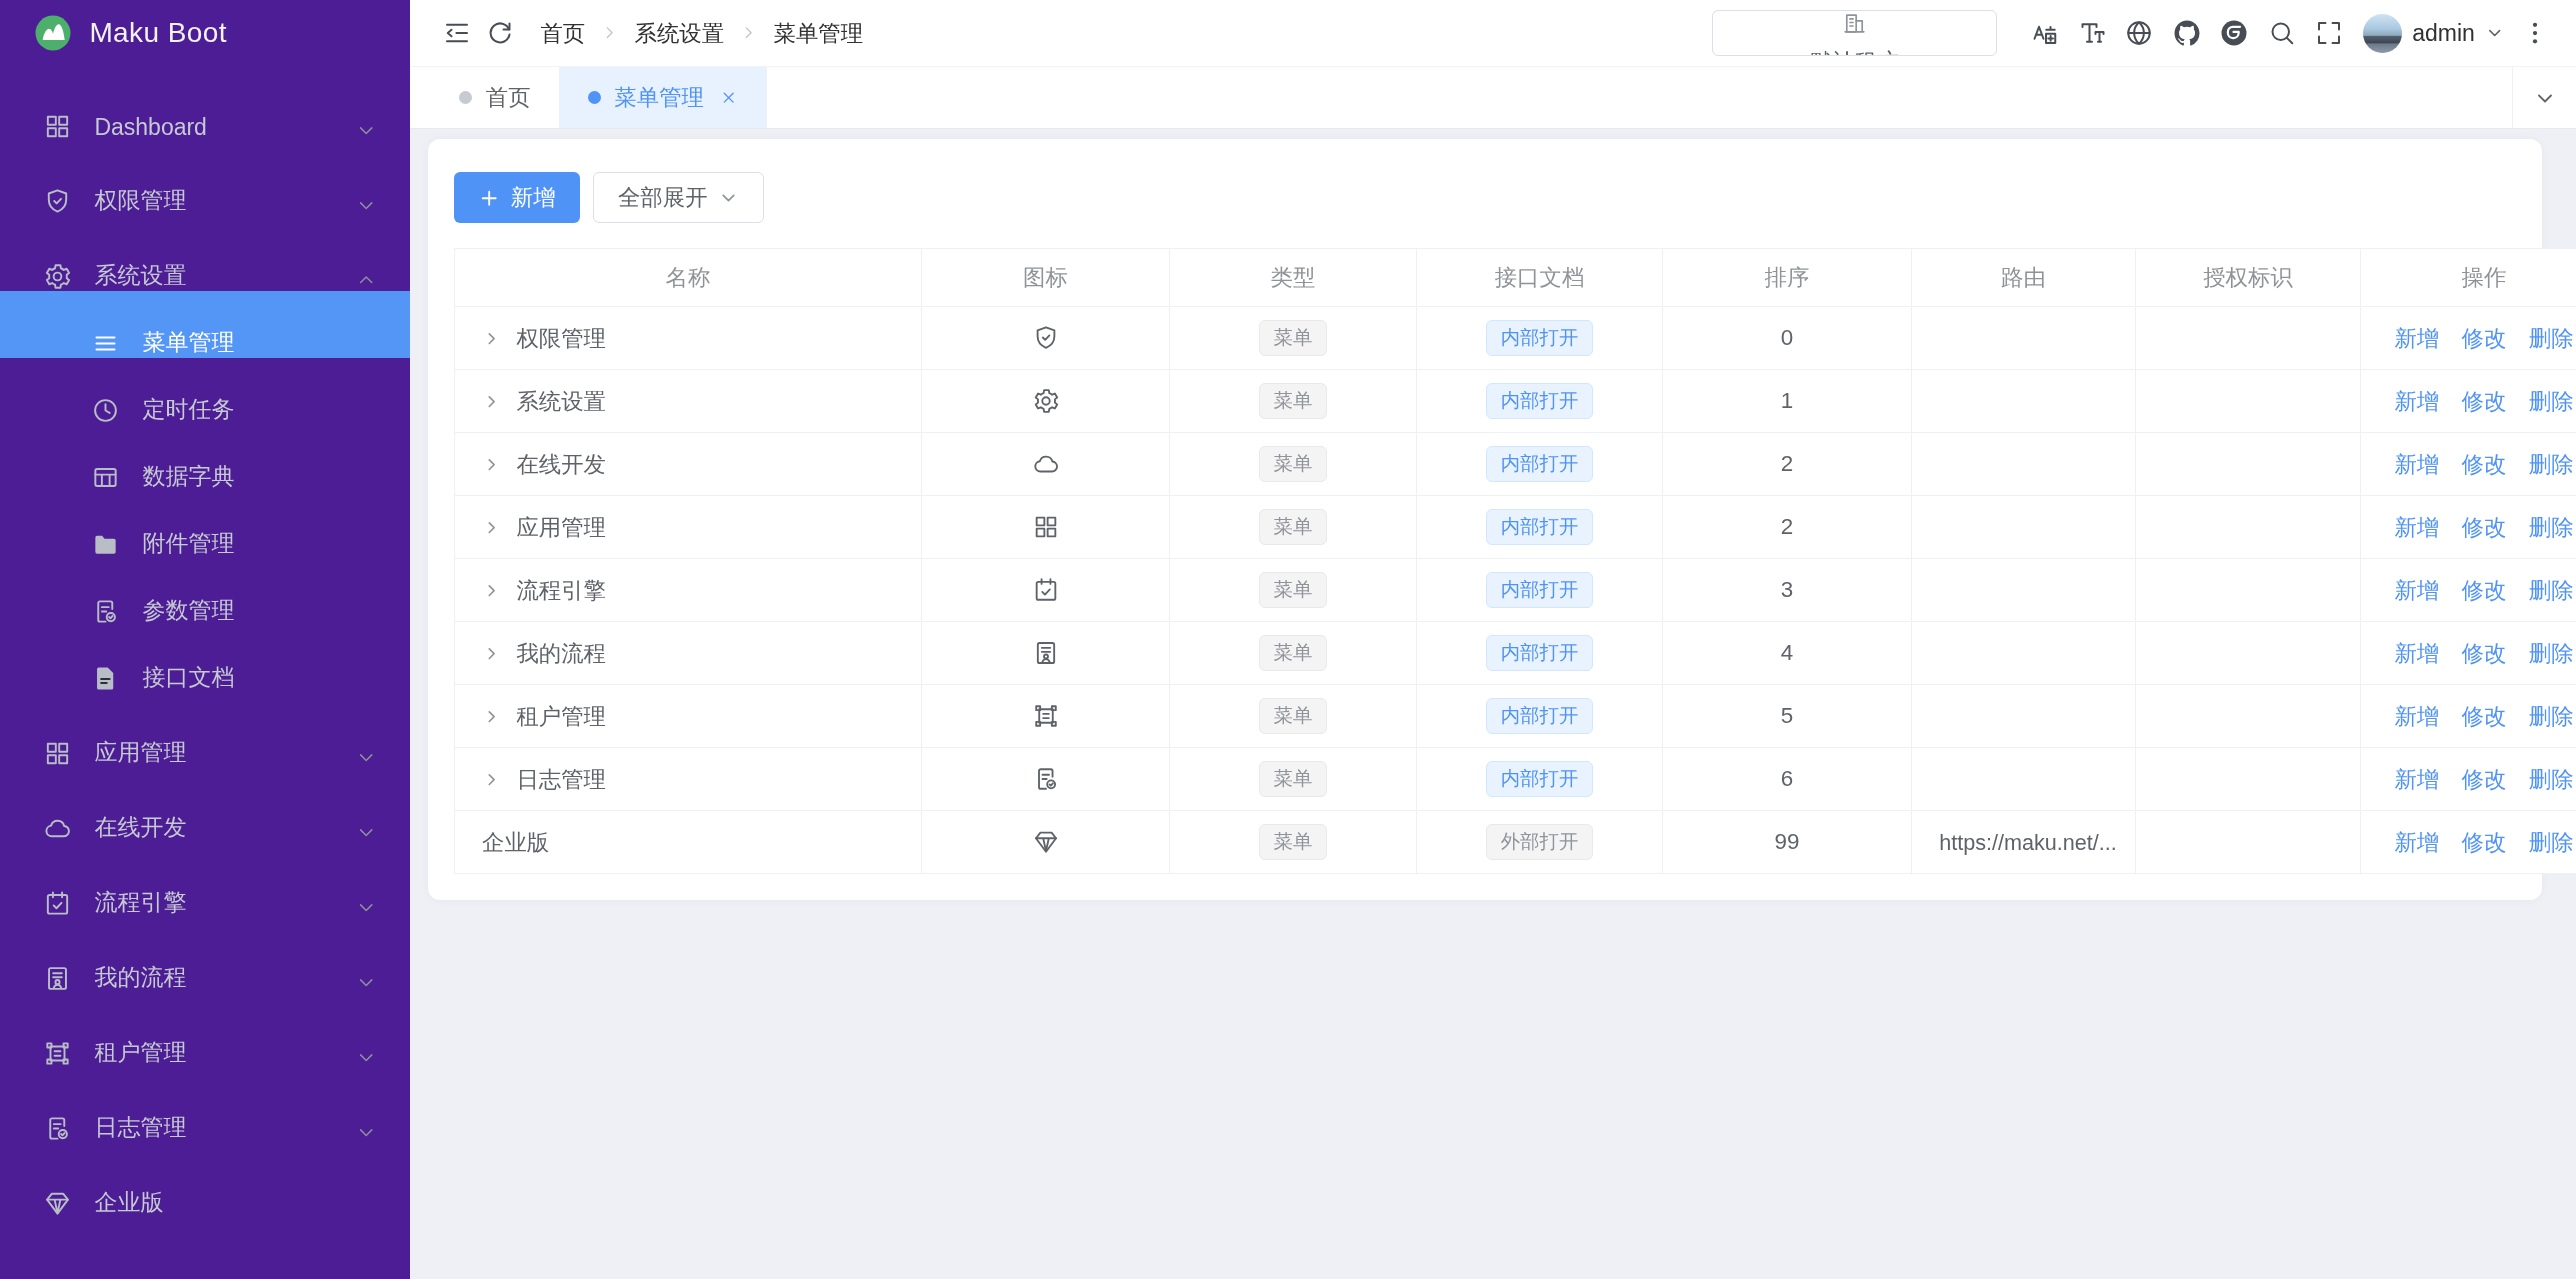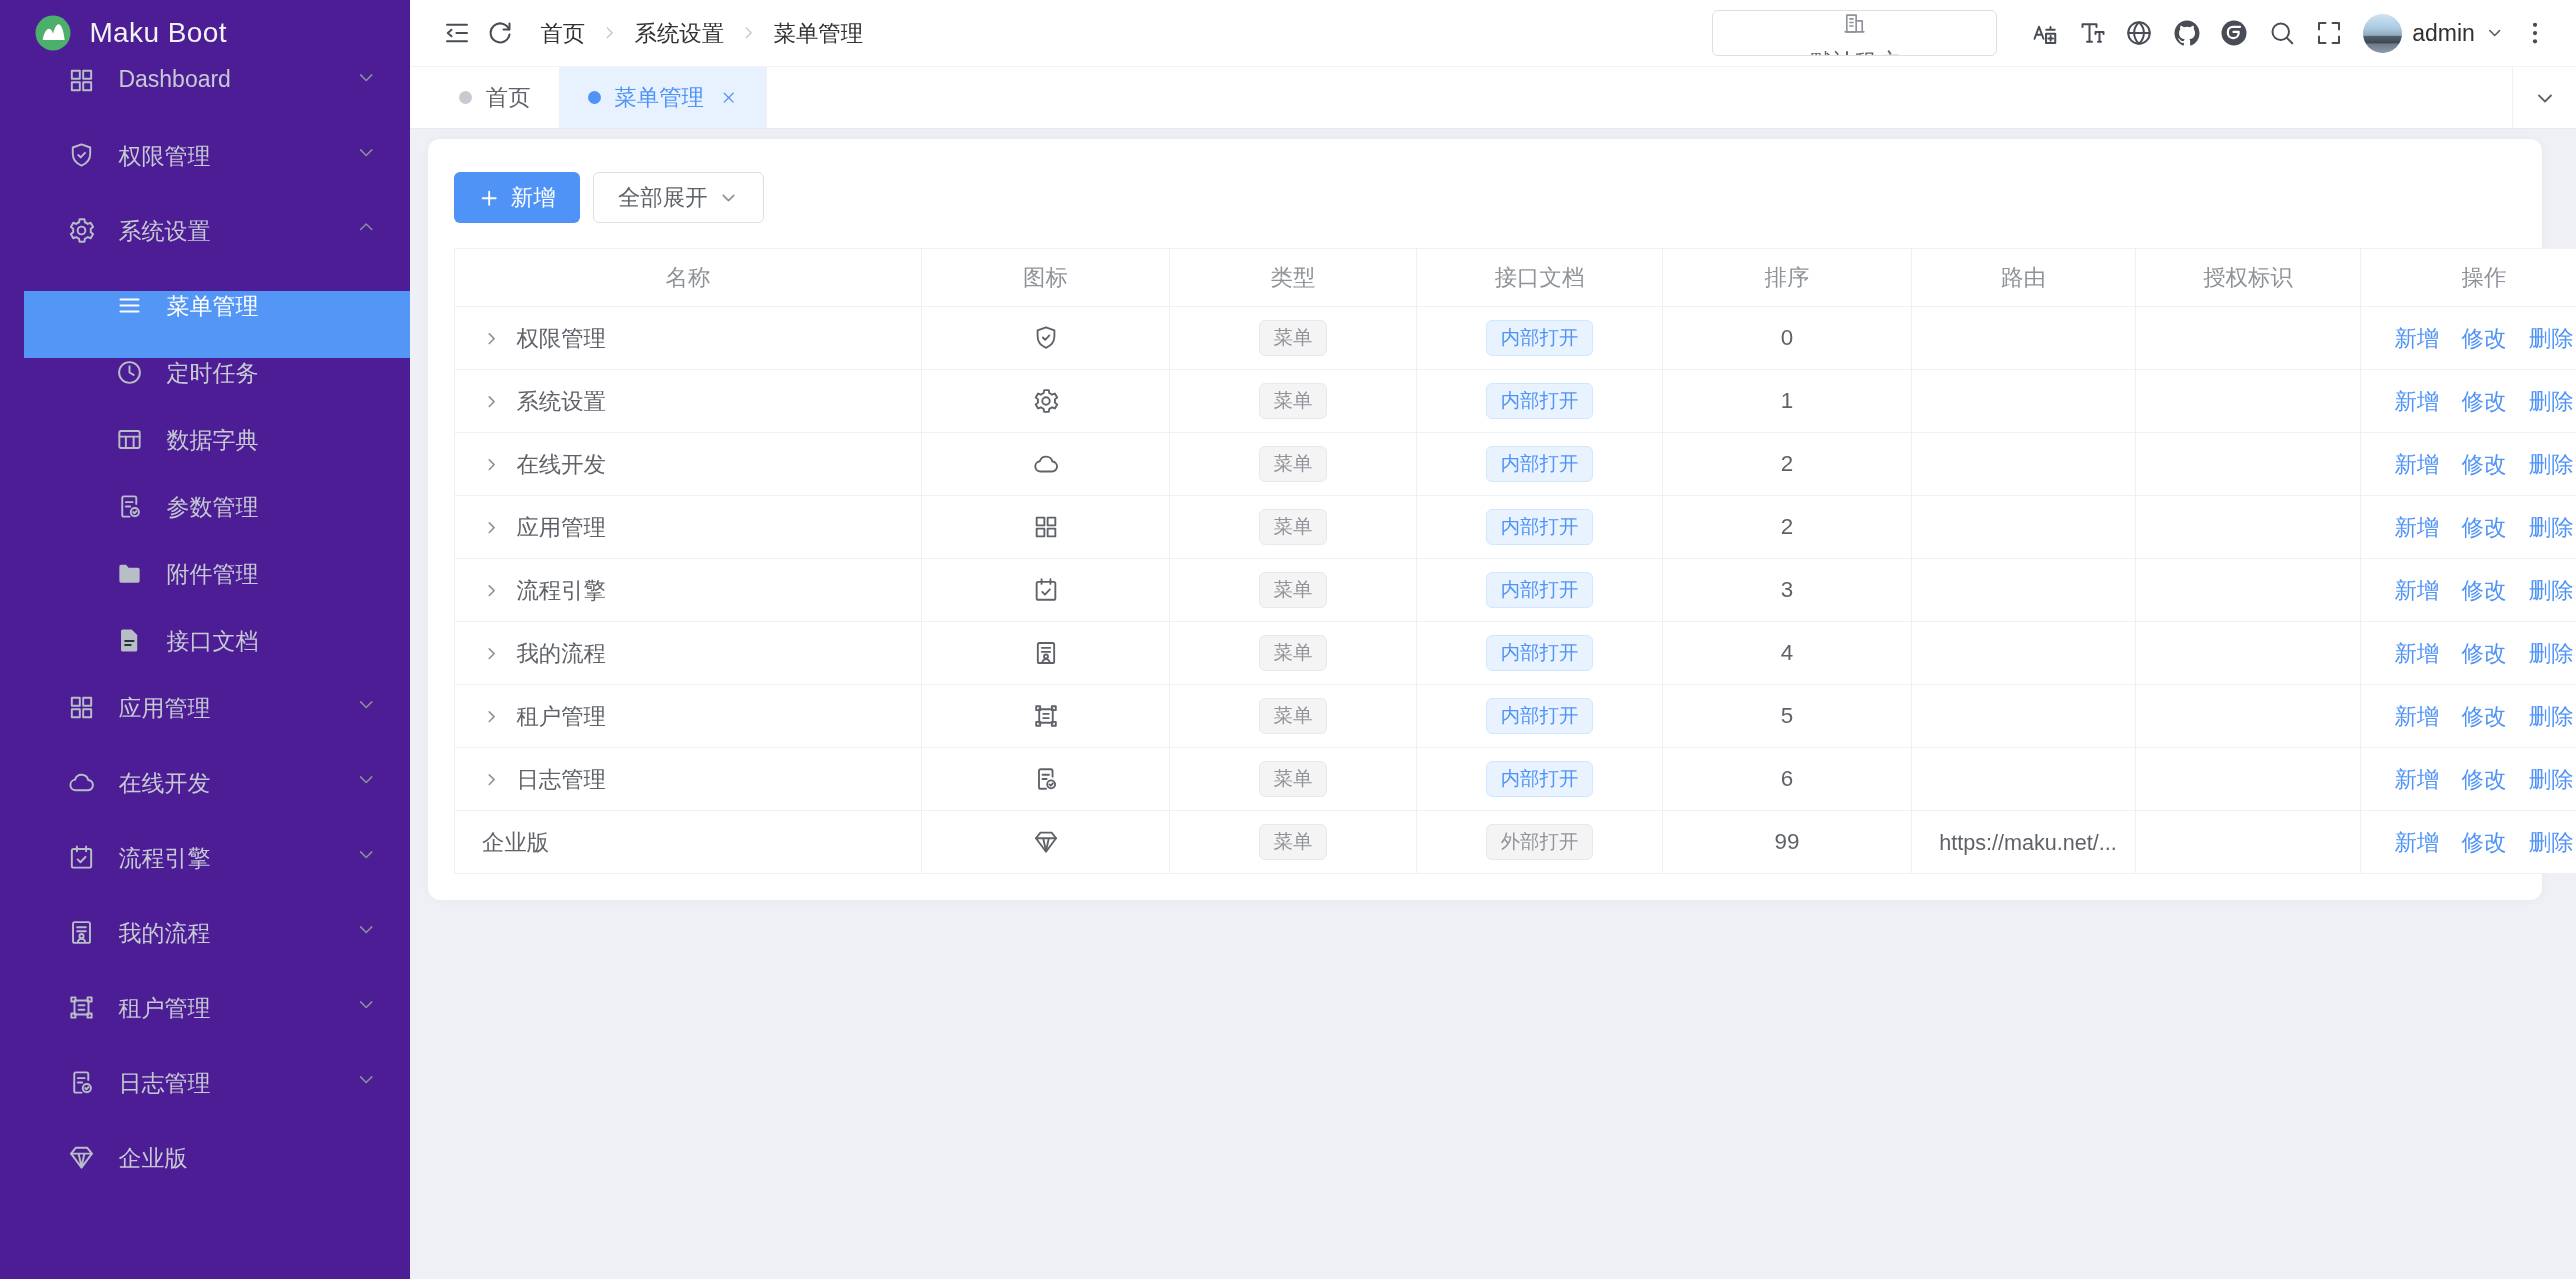--- a/index.html
+++ b/index.html
@@ -10,21 +10,21 @@
     -webkit-font-smoothing:antialiased;
   }
   .app{display:flex;width:2576px;height:1279px;}
 
   
   .sidebar{width:410px;flex:none;background:#4c1d95;display:flex;flex-direction:column;overflow:hidden;}
   .logo{height:66px;flex:none;display:flex;align-items:center;padding-left:33px;gap:16.4px;}
   .logo svg{width:40px;height:40px;}
   .logo-text{color:#f2f3f5;font-size:28px;letter-spacing:0.4px;}
   .menu{flex:1;overflow:hidden;}
-  .menu-item{height:75px;display:flex;align-items:flex-start;padding:0 33px 0 43px;font-size:23px;color:#c6cad2;cursor:pointer;box-sizing:border-box;margin-left:24px;}
+  .menu-item{height:75px;display:flex;align-items:flex-end;padding:0 33px 0 43px;font-size:23px;color:#c6cad2;cursor:pointer;box-sizing:border-box;}
   .menu-item .mi-icon{width:29px;height:29px;margin-right:22.4px;flex:none;color:#b8bdc6;}
   .menu-item .mi-label{flex:1;white-space:nowrap;overflow:hidden;}
   .menu-item .mi-chevron{width:22.4px;height:22.4px;color:#8b919c;flex:none;}
   .menu-item.submenu{height:67px;padding-left:91px;}
   .menu-item.active{background:#5496f6;color:#ffffff;}
   .menu-item.active .mi-icon{color:#ffffff;}
 
   
   .main{flex:1;display:flex;flex-direction:column;min-width:0;}
 
@@ -143,32 +143,32 @@
         </div>
         <div class="menu-item submenu">
           <svg viewBox="0 0 24 24" fill="none" stroke="currentColor" stroke-width="1.6" stroke-linecap="round" stroke-linejoin="round" class="mi-icon">
             <rect x="3.6" y="5" width="16.8" height="14" rx="1.4"></rect>
             <path d="M3.6 9.6h16.8M9 9.6V19M15.4 9.6V19"></path>
           </svg>
           <span class="mi-label">数据字典</span>
         </div>
         <div class="menu-item submenu">
           <svg viewBox="0 0 24 24" fill="none" stroke="currentColor" stroke-width="1.6" stroke-linecap="round" stroke-linejoin="round" class="mi-icon">
+            <path d="M3.6 6.2a1.4 1.4 0 0 1 1.4-1.4h4.2l2 2.4h7.8a1.4 1.4 0 0 1 1.4 1.4v9.6a1.4 1.4 0 0 1-1.4 1.4H5a1.4 1.4 0 0 1-1.4-1.4z" fill="currentColor" stroke="none"></path>
+          </svg>
+          <span class="mi-label">附件管理</span>
+        </div>
+        <div class="menu-item submenu">
+          <svg viewBox="0 0 24 24" fill="none" stroke="currentColor" stroke-width="1.6" stroke-linecap="round" stroke-linejoin="round" class="mi-icon">
             <path d="M17.6 10V5a1.4 1.4 0 0 0-1.4-1.4H7.4A1.4 1.4 0 0 0 6 5v14a1.4 1.4 0 0 0 1.4 1.4h4.6"></path>
             <path d="M9 8.4h5.6M9 12h3.6"></path>
             <circle cx="16.4" cy="16.6" r="3.4"></circle>
             <path d="M15 16.6l1.1 1.1 1.8-2"></path>
           </svg>
           <span class="mi-label">参数管理</span>
-        </div>
-        <div class="menu-item submenu">
-          <svg viewBox="0 0 24 24" fill="none" stroke="currentColor" stroke-width="1.6" stroke-linecap="round" stroke-linejoin="round" class="mi-icon">
-            <path d="M3.6 6.2a1.4 1.4 0 0 1 1.4-1.4h4.2l2 2.4h7.8a1.4 1.4 0 0 1 1.4 1.4v9.6a1.4 1.4 0 0 1-1.4 1.4H5a1.4 1.4 0 0 1-1.4-1.4z" fill="currentColor" stroke="none"></path>
-          </svg>
-          <span class="mi-label">附件管理</span>
         </div>
         <div class="menu-item submenu">
           <svg viewBox="0 0 24 24" fill="none" stroke="currentColor" stroke-width="1.6" stroke-linecap="round" stroke-linejoin="round" class="mi-icon">
             <path d="M6.4 2.8h7.4l4.6 4.6v12.4a1.4 1.4 0 0 1-1.4 1.4H6.4A1.4 1.4 0 0 1 5 19.8V4.2a1.4 1.4 0 0 1 1.4-1.4z" fill="currentColor" stroke="none"></path>
             <path d="M8.4 12.4h7M8.4 15.8h4.6" stroke="#2a313e" stroke-width="1.7"></path>
           </svg>
           <span class="mi-label">接口文档</span>
         </div>
         <div class="menu-item">
           <svg viewBox="0 0 24 24" fill="none" stroke="currentColor" stroke-width="1.6" stroke-linecap="round" stroke-linejoin="round" class="mi-icon">

